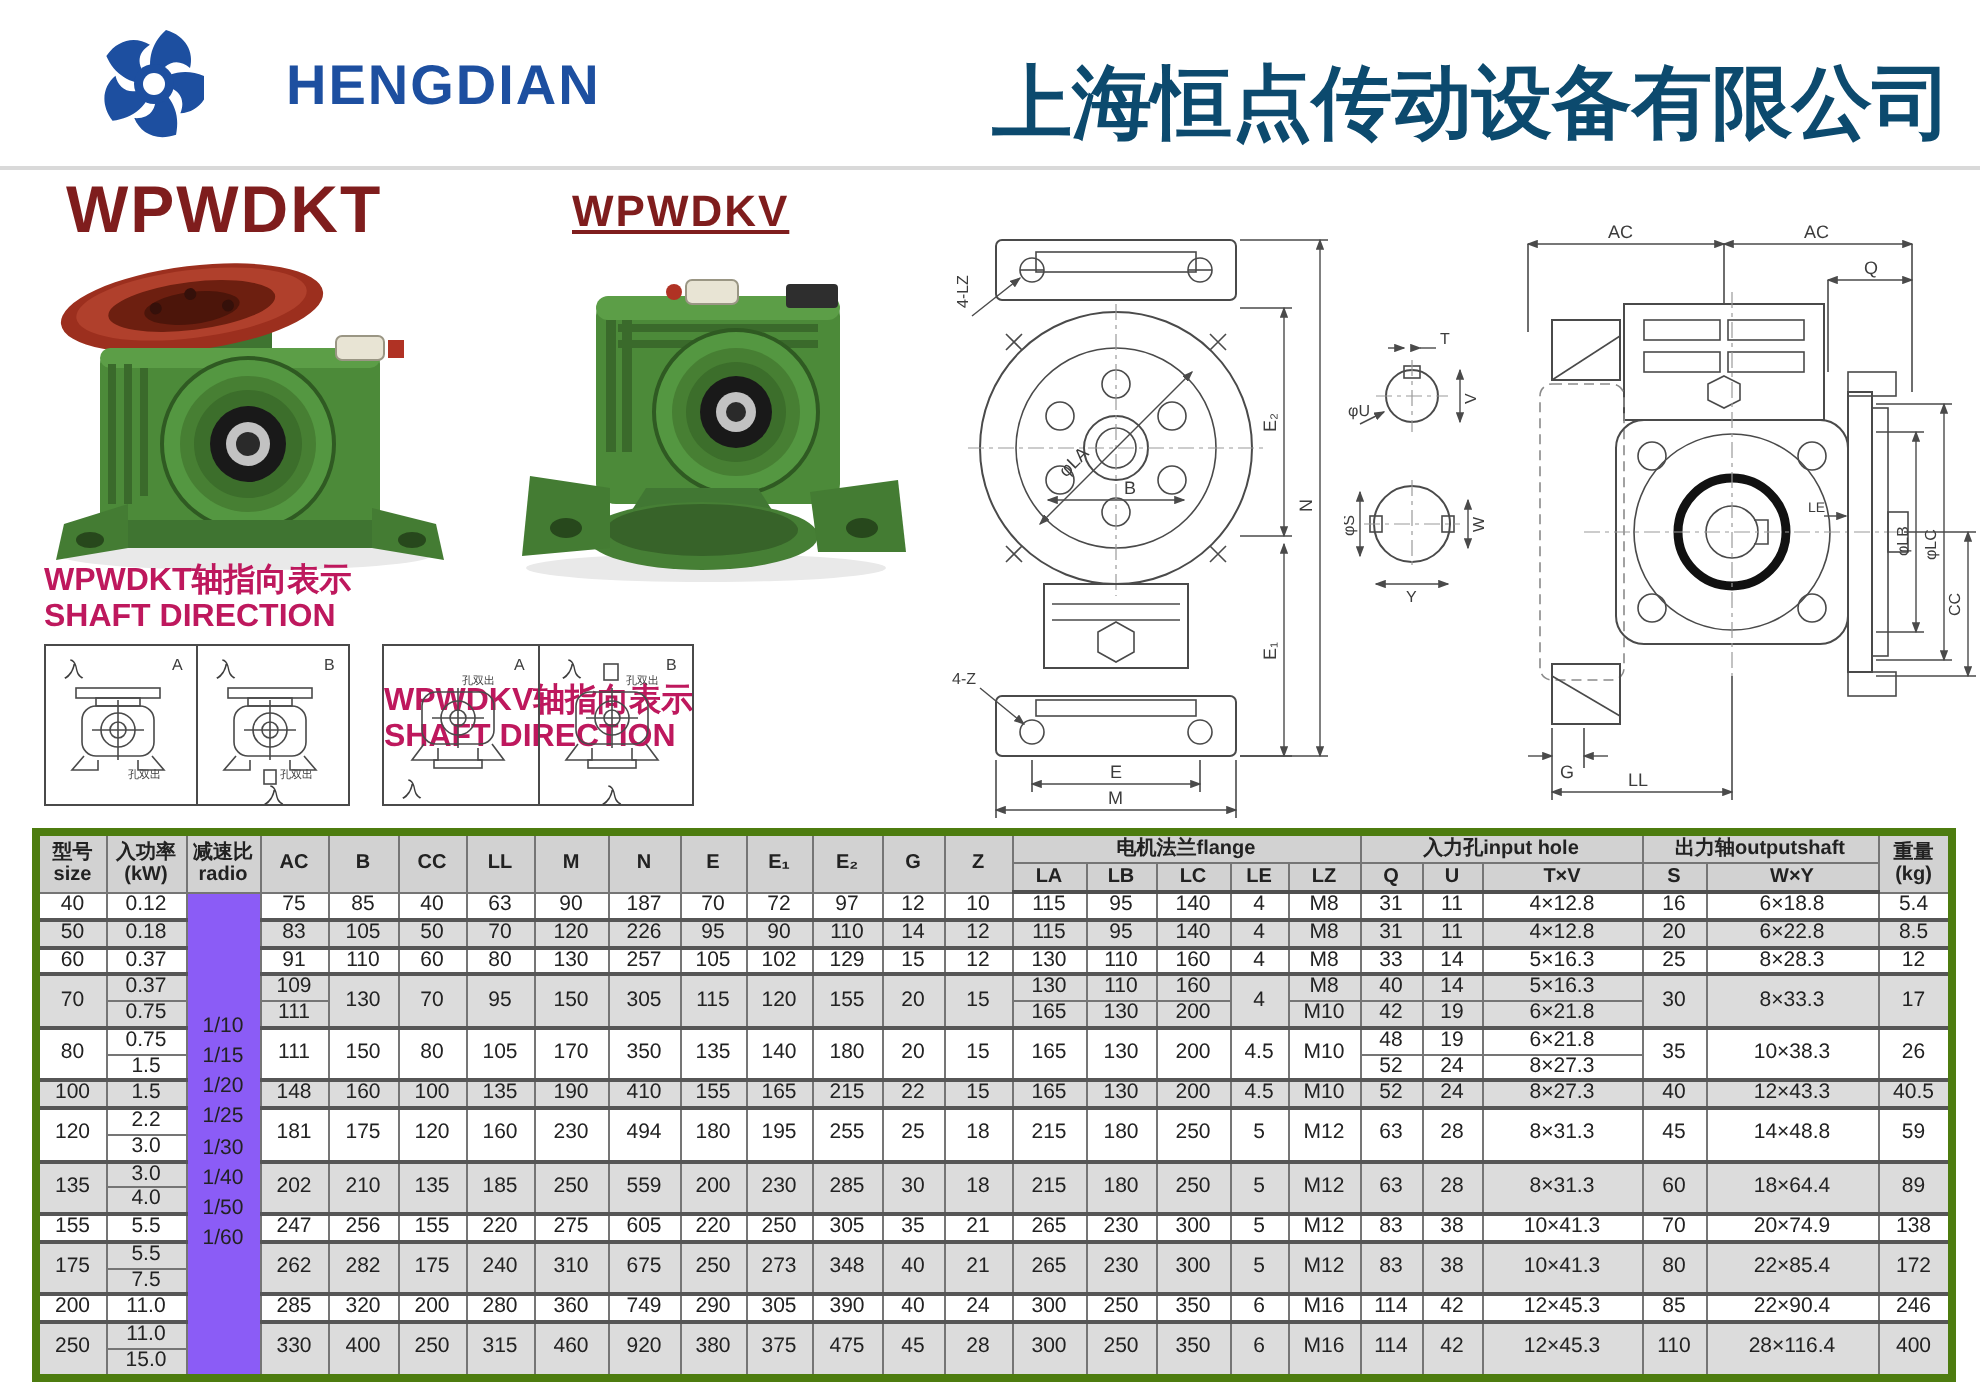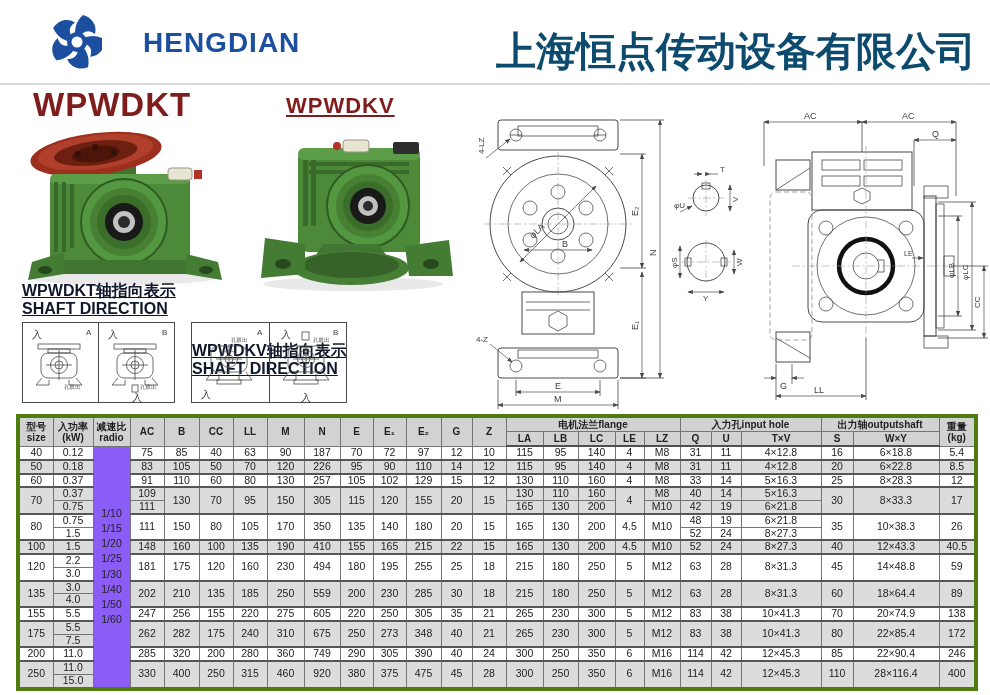--- a/index.html
+++ b/index.html
@@ -18,21 +18,21 @@
   .model-title { font-weight:bold; color:#7f1d1d; letter-spacing:1px; }
   .t1 { left:33px; top:86px; font-size:33px; }
   .t2 { left:286px; top:93px; font-size:22px;text-decoration:underline; }
 
   
   .watermark { left:230px; top:124px; font-size:64px; letter-spacing:5px;
                color:rgba(130,130,130,0.25); font-family:"Liberation Serif", serif;
                white-space:nowrap; z-index:5; pointer-events:none; }
 
   
-  .sd-cap { font-size:16px; font-weight:bold; line-height:18px; color:#0f172a;text-decoration:underline; }
+  .sd-cap { font-size:16px; font-weight:bold; line-height:18px; color:#be185d; }
   .sd1 { left:22px;  top:282px; }
   .sd2 { left:192px; top:294px;margin-top:48px; }
 
   svg text { font-family:"Liberation Sans", sans-serif; fill:#3c3c3c; }
   .ln  { stroke:#4a4a4a; stroke-width:1; fill:none; }
   .th1 { stroke:#4a4a4a; stroke-width:0.8; fill:none; }
   .dash{ stroke:#8a8a8a; stroke-width:0.8; fill:none; stroke-dasharray:5,3; }
   .cl  { stroke:#9a9a9a; stroke-width:0.6; fill:none; stroke-dasharray:8,2.5,2,2.5; }
   .dim { stroke:#4a4a4a; stroke-width:0.7; fill:none; }
   .dtx { font-size:9px; fill:#3c3c3c; }

